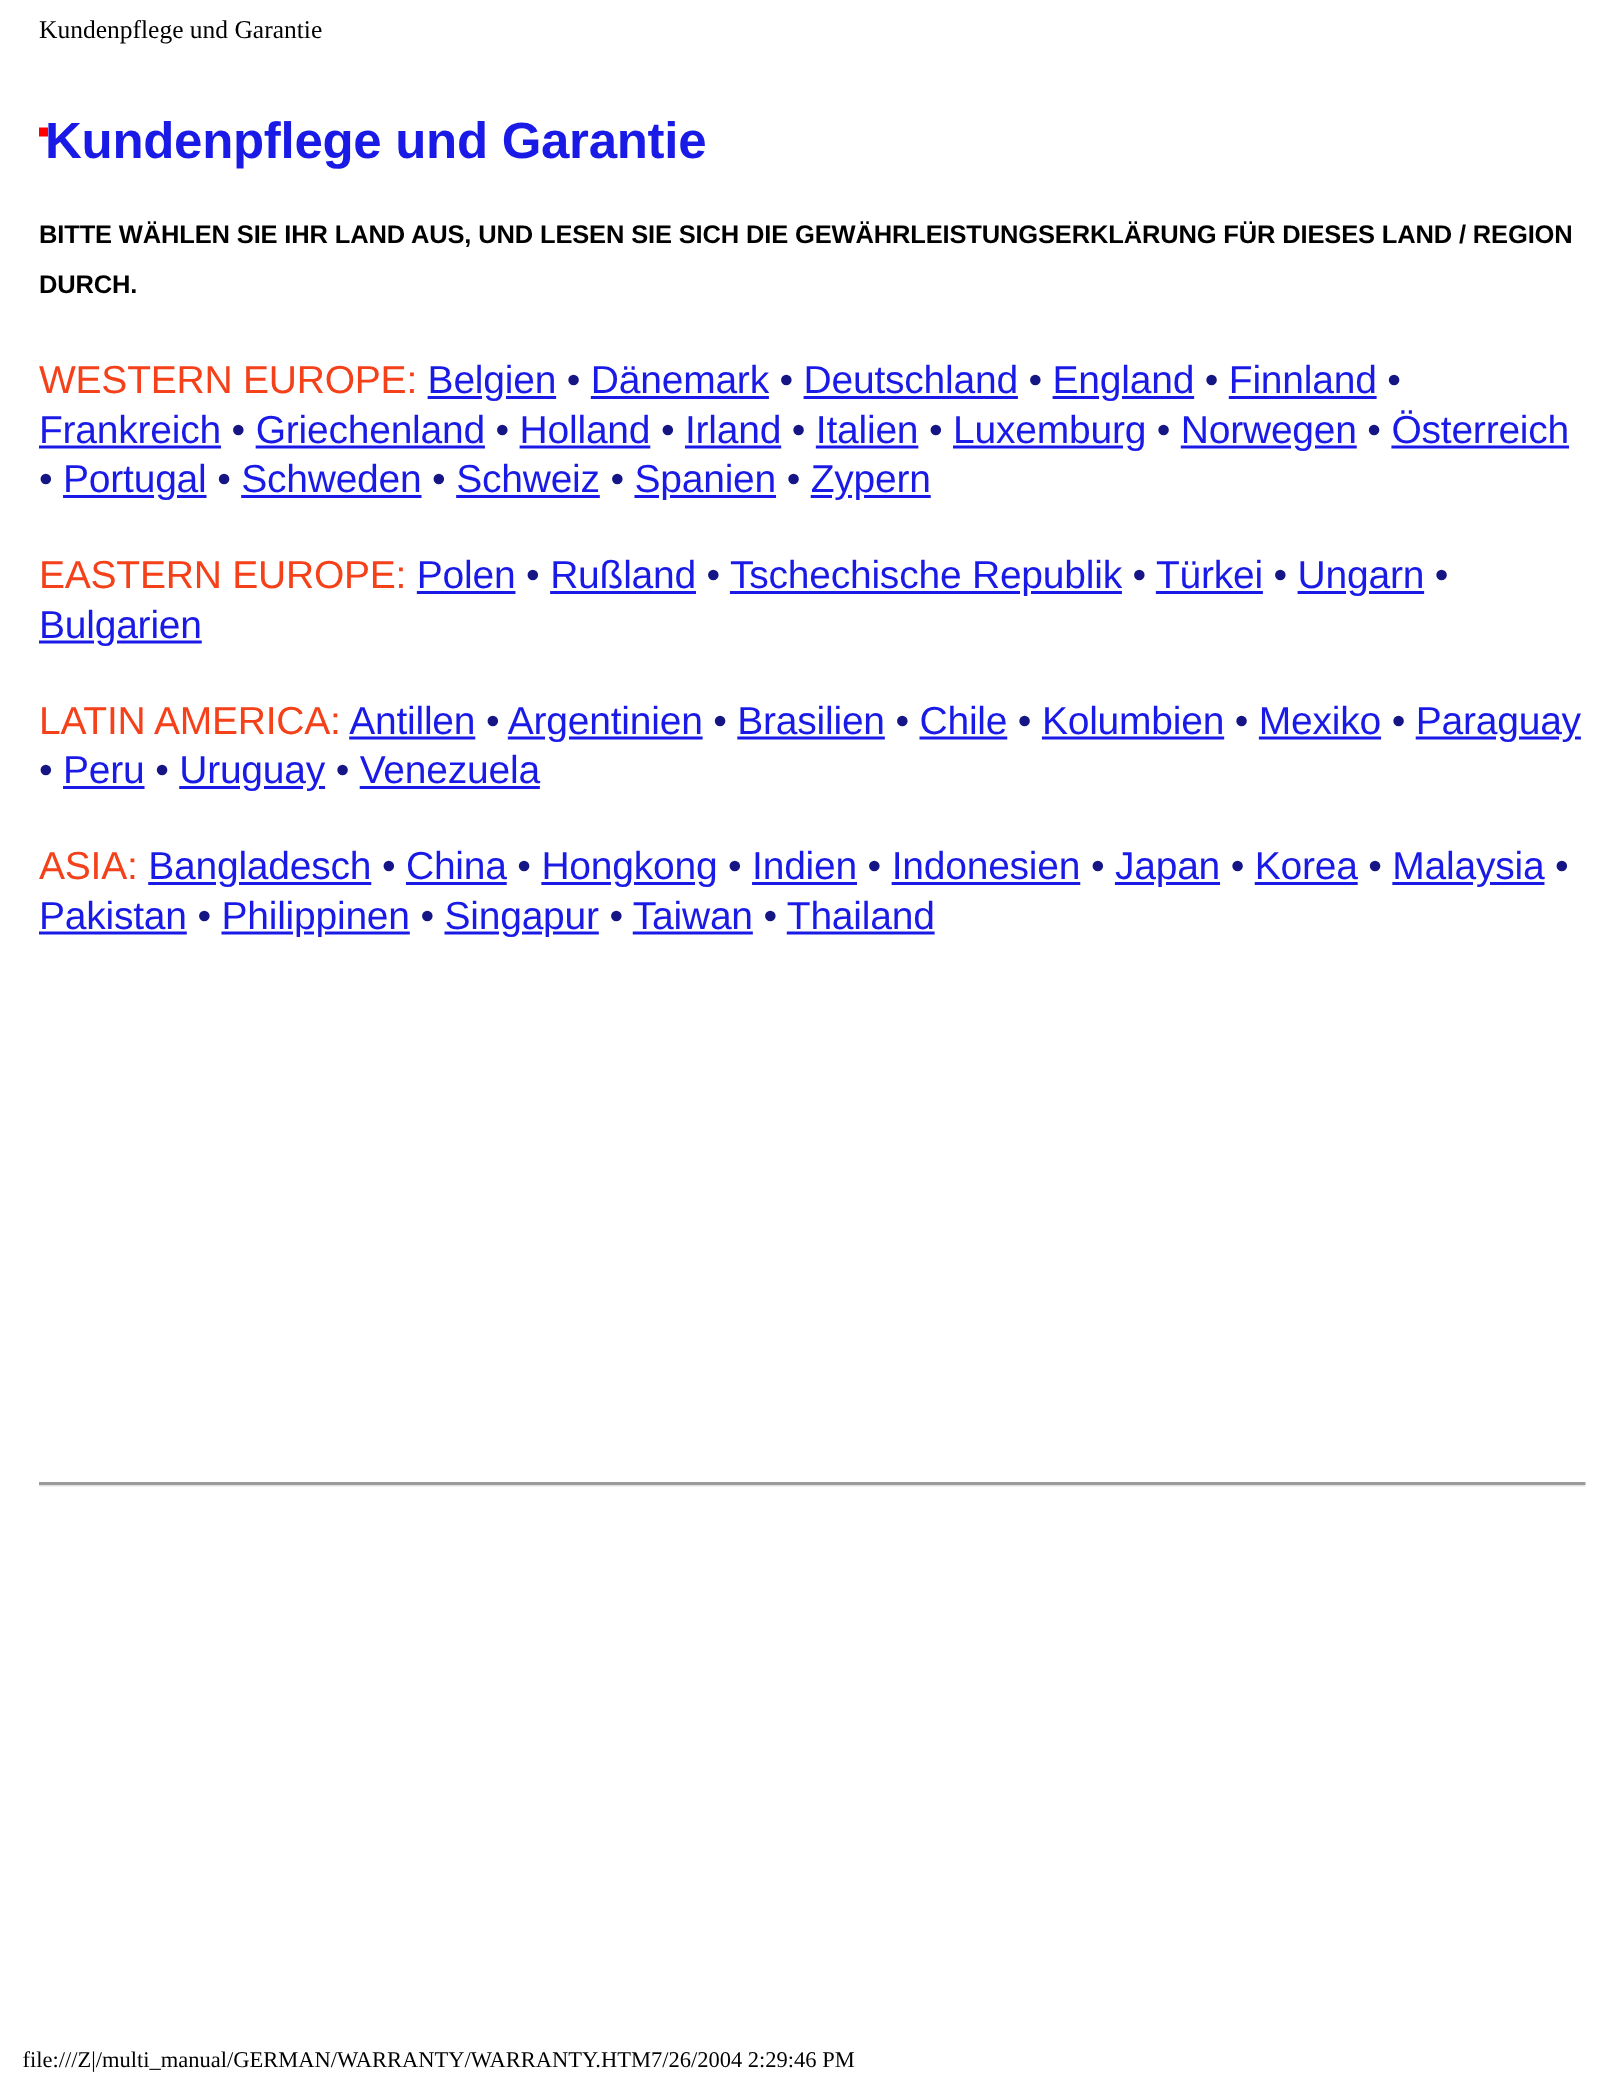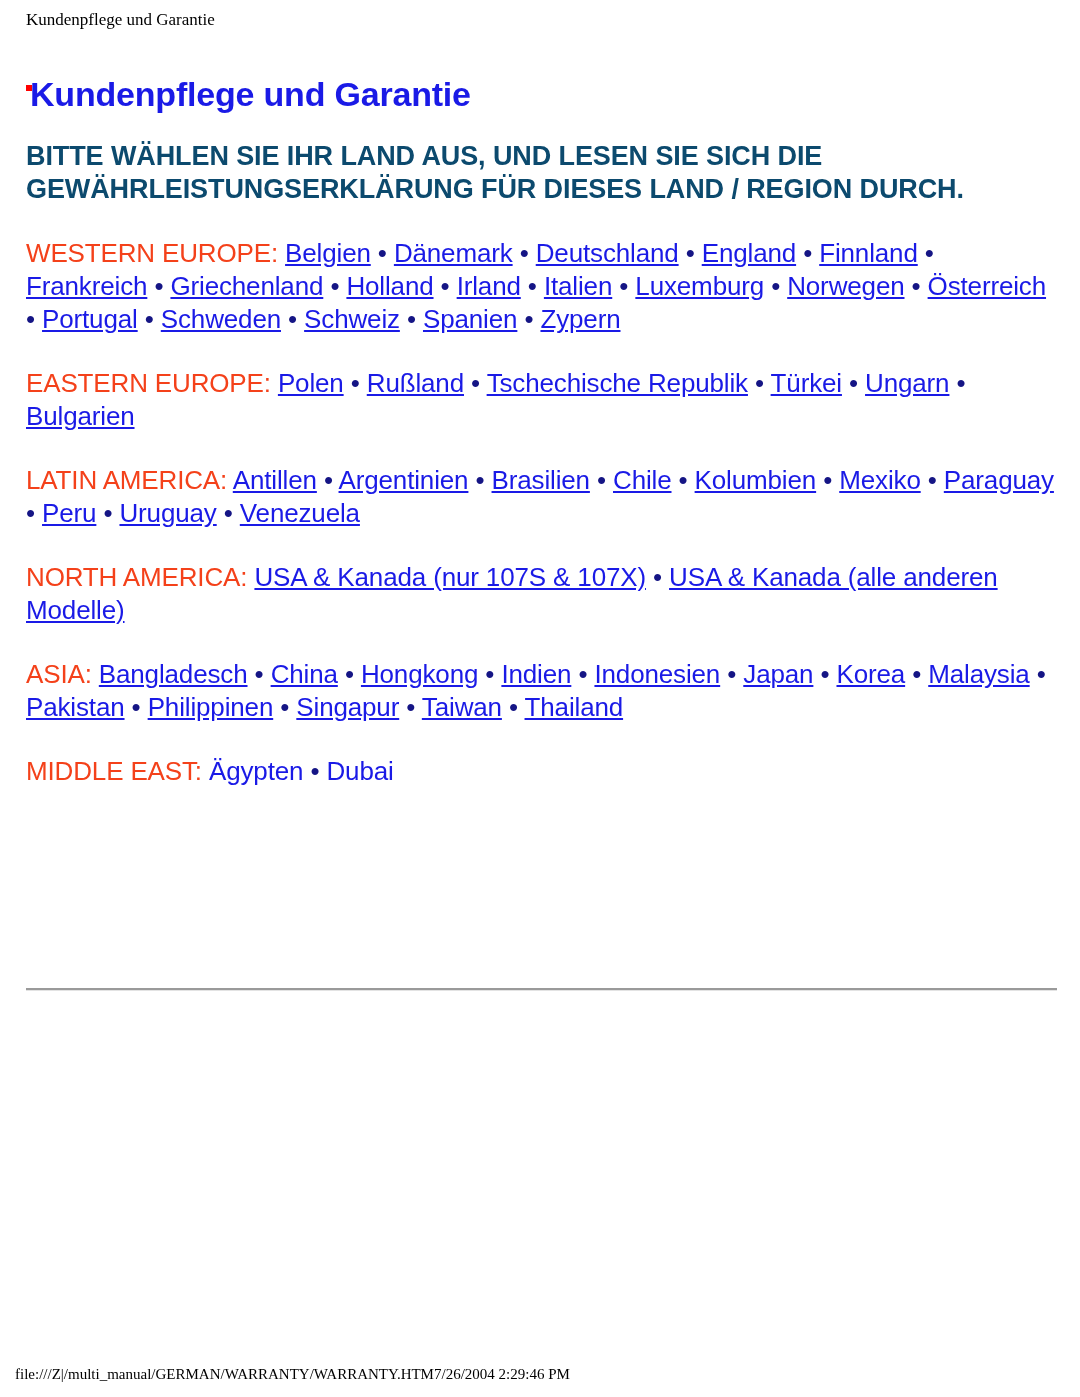--- a/index.html
+++ b/index.html
@@ -50,23 +50,23 @@
     font-size: 34px;
     font-weight: bold;
     color: #1a1ae6;
     letter-spacing: -0.2px;
     line-height: 44px;
   }
 
   p#select-instruction {
     margin: 24px 0 0 0;
     padding: 0;
-    font-size: 27px;
+    font-size: 17px;
     font-weight: bold;
-    color: #0c4a6e;
+    color: #000000;
     line-height: 33px;
     letter-spacing: -0.1px;
   }
 
   .region-block {
     margin: 31px 0 0 0;
     font-size: 26px;
     line-height: 33px;
     letter-spacing: -0.15px;
   }
@@ -124,22 +124,20 @@
   <span id="anchor-dot"></span>
 
   <h1 id="doc-title">Kundenpflege und Garantie</h1>
 
   <p id="select-instruction">BITTE WÄHLEN SIE IHR LAND AUS, UND LESEN SIE SICH DIE GEWÄHRLEISTUNGSERKLÄRUNG FÜR DIESES LAND / REGION DURCH.</p>
 
   <div id="regions-container">
       <div class="region-block"><span class="region-label">WESTERN EUROPE:</span> <span class="region-link">Belgien</span> <span class="sep">•</span> <span class="region-link">Dänemark</span> <span class="sep">•</span> <span class="region-link">Deutschland</span> <span class="sep">•</span> <span class="region-link">England</span> <span class="sep">•</span> <span class="region-link">Finnland</span> <span class="sep">•</span> <span class="region-link">Frankreich</span> <span class="sep">•</span> <span class="region-link">Griechenland</span> <span class="sep">•</span> <span class="region-link">Holland</span> <span class="sep">•</span> <span class="region-link">Irland</span> <span class="sep">•</span> <span class="region-link">Italien</span> <span class="sep">•</span> <span class="region-link">Luxemburg</span> <span class="sep">•</span> <span class="region-link">Norwegen</span> <span class="sep">•</span> <span class="region-link">Österreich</span> <span class="sep">•</span> <span class="region-link">Portugal</span> <span class="sep">•</span> <span class="region-link">Schweden</span> <span class="sep">•</span> <span class="region-link">Schweiz</span> <span class="sep">•</span> <span class="region-link">Spanien</span> <span class="sep">•</span> <span class="region-link">Zypern</span> </div>
       <div class="region-block"><span class="region-label">EASTERN EUROPE:</span> <span class="region-link">Polen</span> <span class="sep">•</span> <span class="region-link">Rußland</span> <span class="sep">•</span> <span class="region-link">Tschechische Republik</span> <span class="sep">•</span> <span class="region-link">Türkei</span> <span class="sep">•</span> <span class="region-link">Ungarn</span> <span class="sep">•</span> <span class="region-link">Bulgarien</span> </div>
       <div class="region-block"><span class="region-label">LATIN AMERICA:</span> <span class="region-link">Antillen</span> <span class="sep">•</span> <span class="region-link">Argentinien</span> <span class="sep">•</span> <span class="region-link">Brasilien</span> <span class="sep">•</span> <span class="region-link">Chile</span> <span class="sep">•</span> <span class="region-link">Kolumbien</span> <span class="sep">•</span> <span class="region-link">Mexiko</span> <span class="sep">•</span> <span class="region-link">Paraguay</span> <span class="sep">•</span> <span class="region-link">Peru</span> <span class="sep">•</span> <span class="region-link">Uruguay</span> <span class="sep">•</span> <span class="region-link">Venezuela</span> </div>
-      <div class="region-block"><span class="region-label">NORTH AMERICA:</span> <span class="region-link">USA &amp; Kanada (nur 107S &amp; 107X)</span> <span class="sep">•</span> <span class="region-link">USA &amp; Kanada (alle anderen Modelle)</span> </div>
       <div class="region-block"><span class="region-label">ASIA:</span> <span class="region-link">Bangladesch</span> <span class="sep">•</span> <span class="region-link">China</span> <span class="sep">•</span> <span class="region-link">Hongkong</span> <span class="sep">•</span> <span class="region-link">Indien</span> <span class="sep">•</span> <span class="region-link">Indonesien</span> <span class="sep">•</span> <span class="region-link">Japan</span> <span class="sep">•</span> <span class="region-link">Korea</span> <span class="sep">•</span> <span class="region-link">Malaysia</span> <span class="sep">•</span> <span class="region-link">Pakistan</span> <span class="sep">•</span> <span class="region-link">Philippinen</span> <span class="sep">•</span> <span class="region-link">Singapur</span> <span class="sep">•</span> <span class="region-link">Taiwan</span> <span class="sep">•</span> <span class="region-link">Thailand</span> </div>
-      <div class="region-block"><span class="region-label">MIDDLE EAST:</span> <span class="region-link no-underline">Ägypten</span> <span class="sep">•</span> <span class="region-link no-underline">Dubai</span> </div>
     </div>
 
 </div>
 
 <hr id="divider">
 
 <div id="page-footer">file:///Z|/multi_manual/GERMAN/WARRANTY/WARRANTY.HTM7/26/2004 2:29:46 PM</div>
 
 </body></html>

